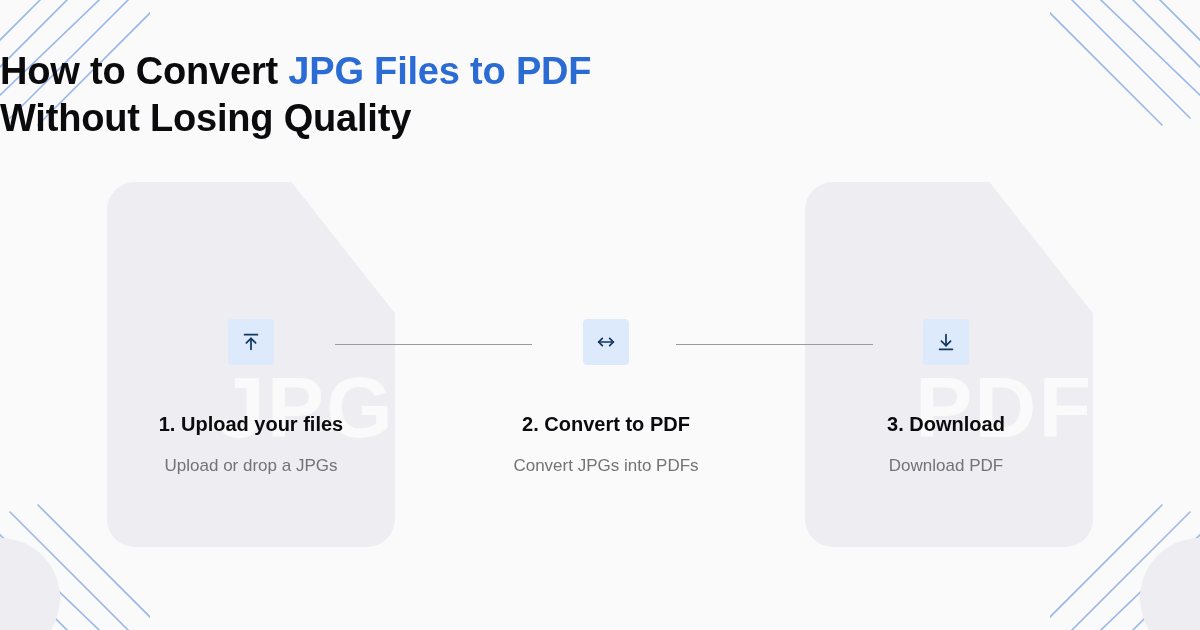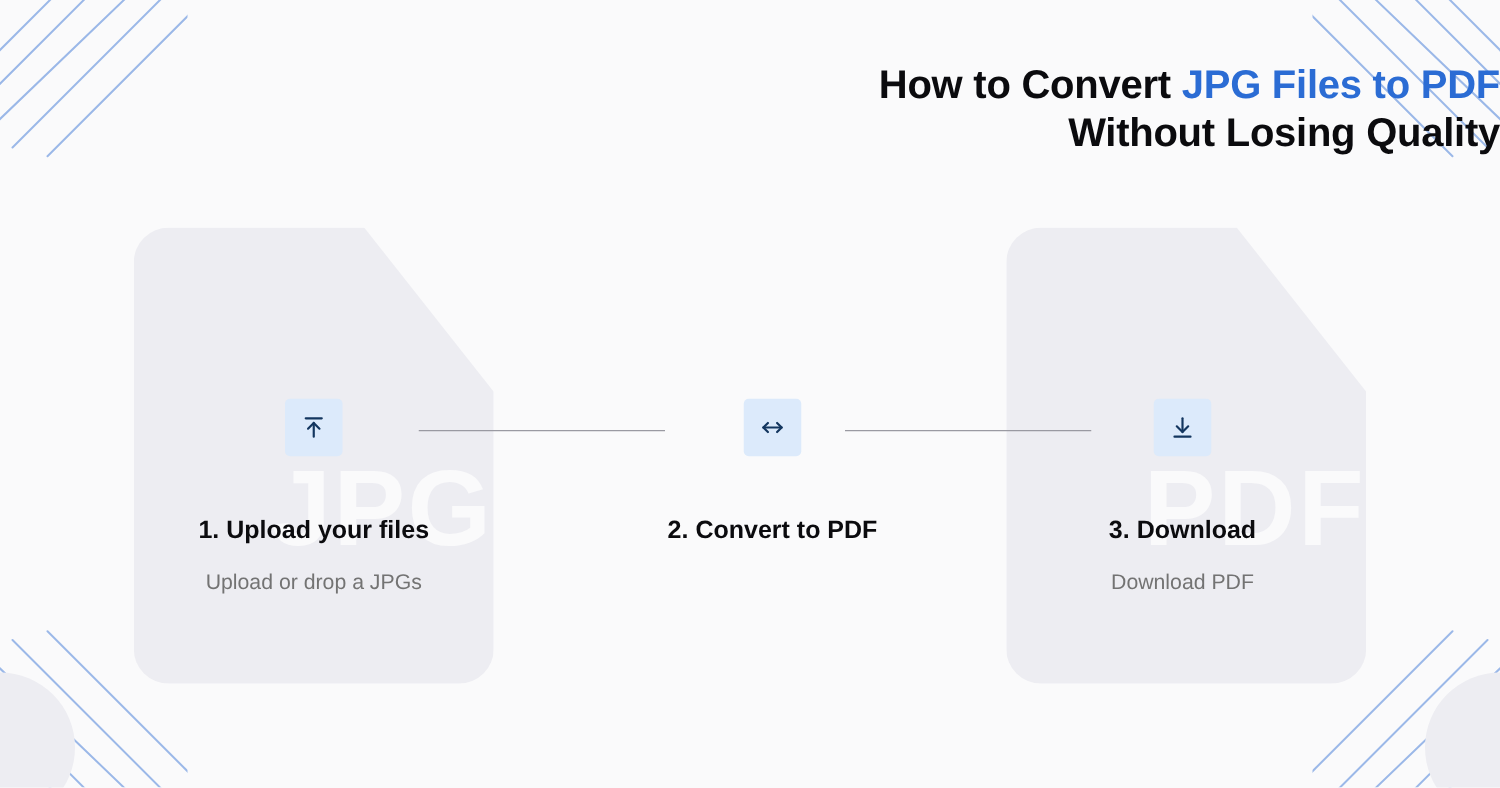--- a/index.html
+++ b/index.html
@@ -41,22 +41,22 @@
   }
   .blob-bl { left:-60px;  bottom:-28px; }
   .blob-br { right:-60px; bottom:-28px; }
 
   
   .heading {
     position:absolute;
     top:48px;
     left:0;
     width:100%;
-    text-align:right;
-    font-size:32px;
+    text-align:left;
+    font-size:38px;
     font-weight:bold;
     line-height:1.23;
     color:#0B0B0E;
     letter-spacing:-0.2px;
   }
   .heading .accent { color:#2B6CD4; }
 
   
   .stage {
     position:absolute;
@@ -103,21 +103,21 @@
     padding-left:36px;
   }
 
   .step {
     position:absolute;
     top:137px;
     width:300px;
     text-align:center;
   }
   .step-1 { left:101px; }
-  .step-2 { left:468px; }
+  .step-2 { left:456px; }
   .step-3 { left:796px; }
 
   .icon-box {
     width:46px;
     height:46px;
     margin:0 auto;
     background:#DCEAFB;
     border-radius:4px;
     display:flex;
     align-items:center;
@@ -241,20 +241,21 @@
       <div class="icon-box">
         <span>
           <svg width="22" height="22" viewBox="0 0 24 24" fill="none" stroke="#13365F" stroke-width="1.9" stroke-linecap="round" stroke-linejoin="round">
             <line x1="4" y1="12" x2="20" y2="12"></line>
             <polyline points="8,8 4,12 8,16"></polyline>
             <polyline points="16,8 20,12 16,16"></polyline>
           </svg>
         </span>
       </div>
       <div class="step-title">2. Convert to PDF</div>
+      <div class="step-desc">Convert JPGs into PDFs</div>
     </div>
 
     <div class="step step-3">
       <div class="icon-box">
         <span>
           <svg width="22" height="22" viewBox="0 0 24 24" fill="none" stroke="#13365F" stroke-width="1.9" stroke-linecap="round" stroke-linejoin="round">
             <line x1="12" y1="4" x2="12" y2="16"></line>
             <polyline points="7,11 12,16 17,11"></polyline>
             <line x1="5" y1="20" x2="19" y2="20"></line>
           </svg>

